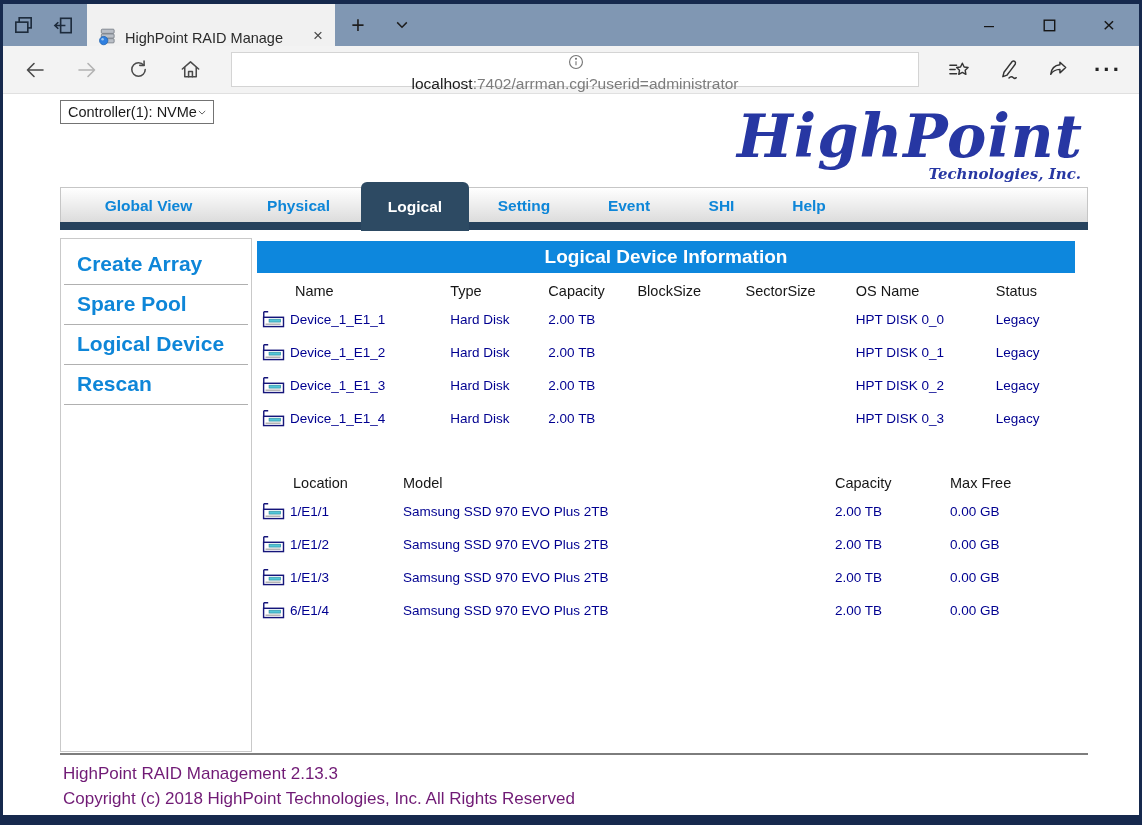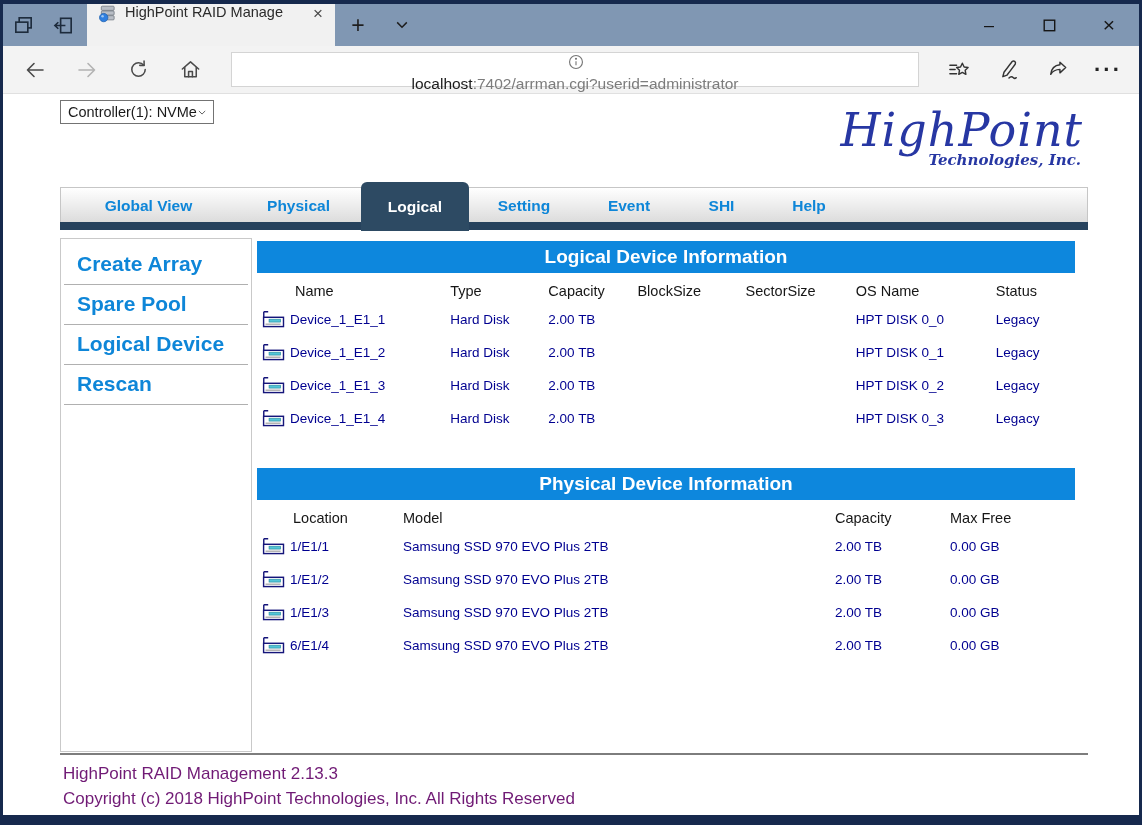--- a/index.html
+++ b/index.html
@@ -10,21 +10,21 @@
     position:relative; width:1142px; height:825px;
     border:3px solid #16294d; border-top-width:4px; border-bottom-width:10px;
     background:#fff;
   }
 
   
   .titlebar { height:42px; background:#8097b3; display:flex; align-items:stretch; }
   .tb-btn { width:40px; display:flex; align-items:center; justify-content:center; cursor:pointer; }
   .tb-btn svg { stroke:#1d2b3c; fill:none; stroke-width:1.7; }
   .browser-tab {
-    width:248px; background:#f1f1f1; display:flex; align-items:flex-start;
+    width:248px; background:#f1f1f1; display:flex; align-items:flex-end;
     padding:0 9px 0 11px; gap:8px; margin-left:4px; cursor:pointer;
   }
   .tab-title { flex:1; font-size:14.5px; color:#2b2b2b; white-space:nowrap; overflow:hidden; }
   .tab-close { font-size:17px; color:#4a4a4a; padding:0 3px; cursor:pointer; }
   .newtab { width:46px; display:flex; align-items:center; justify-content:center;
     font-size:23px; font-weight:300; color:#1e1e1e; cursor:pointer; }
   .tab-chevron { width:42px; display:flex; align-items:center; justify-content:center; cursor:pointer; }
   .tab-chevron svg { stroke:#1e1e1e; fill:none; stroke-width:1.7; }
   .tb-spacer { flex:1; }
   .win-controls { display:flex; align-items:stretch; }
@@ -63,22 +63,22 @@
 
   .controller-select {
     position:absolute; left:57px; top:6px; width:154px; height:24px;
     border:1px solid #737373; background:#fff; display:flex; align-items:center;
     padding:0 6px 0 7px; font-size:14.5px; color:#1a1a1a; cursor:pointer;
   }
   .controller-select .sel-label { flex:1; white-space:nowrap; }
   .controller-select svg { stroke:#4a4a4a; fill:none; stroke-width:1.4; }
 
   .logo { position:absolute; right:56px; top:12px; text-align:right; }
-  .logo-name { font-family:"DejaVu Serif", serif; font-style:italic; font-weight:normal;
-    font-size:46px; line-height:1.05; color:#2737a3; letter-spacing:1px; }
+  .logo-name { font-family:"DejaVu Serif", serif; font-style:italic; font-weight:bold;
+    font-size:59px; line-height:1.05; color:#2737a3; letter-spacing:1px; }
   .logo-sub { font-family:"DejaVu Serif", serif; font-style:italic; font-weight:bold;
     font-size:15px; color:#2737a3; margin-top:-3px; padding-right:2px; }
 
   .navwrap { position:absolute; left:57px; top:93px; width:1028px; }
   .nav-bar { height:35px; background:linear-gradient(#ffffff,#dcdcdc);
     border:1px solid #c6c6c6; border-bottom:none; display:flex; align-items:center; position:relative; }
   .nav-tab { text-align:center; font-weight:bold; font-size:15.5px; color:#0e86d8;
     cursor:pointer; line-height:35px; }
   .nav-tab:nth-child(1){width:175px;} .nav-tab:nth-child(2){width:125px;}
   .nav-tab:nth-child(3){width:108px;} .nav-tab:nth-child(4){width:110px;}
@@ -377,23 +377,20 @@
               <td></td>
               <td></td>
               <td>HPT DISK 0_3</td>
               <td>Legacy</td>
             </tr>
           </tbody>
         </table>
       </div>
 
       <div class="section">
-        <div class="section-header">
-          <span>Physical Device Information</span>
-        </div>
         <table>
           <colgroup>
             <col style="width:146px">
               <col style="width:432px">
               <col style="width:115px">
               <col style="width:125px">
           </colgroup>
           <thead>
             <tr>
               <th class="ind-loc">Location</th>

